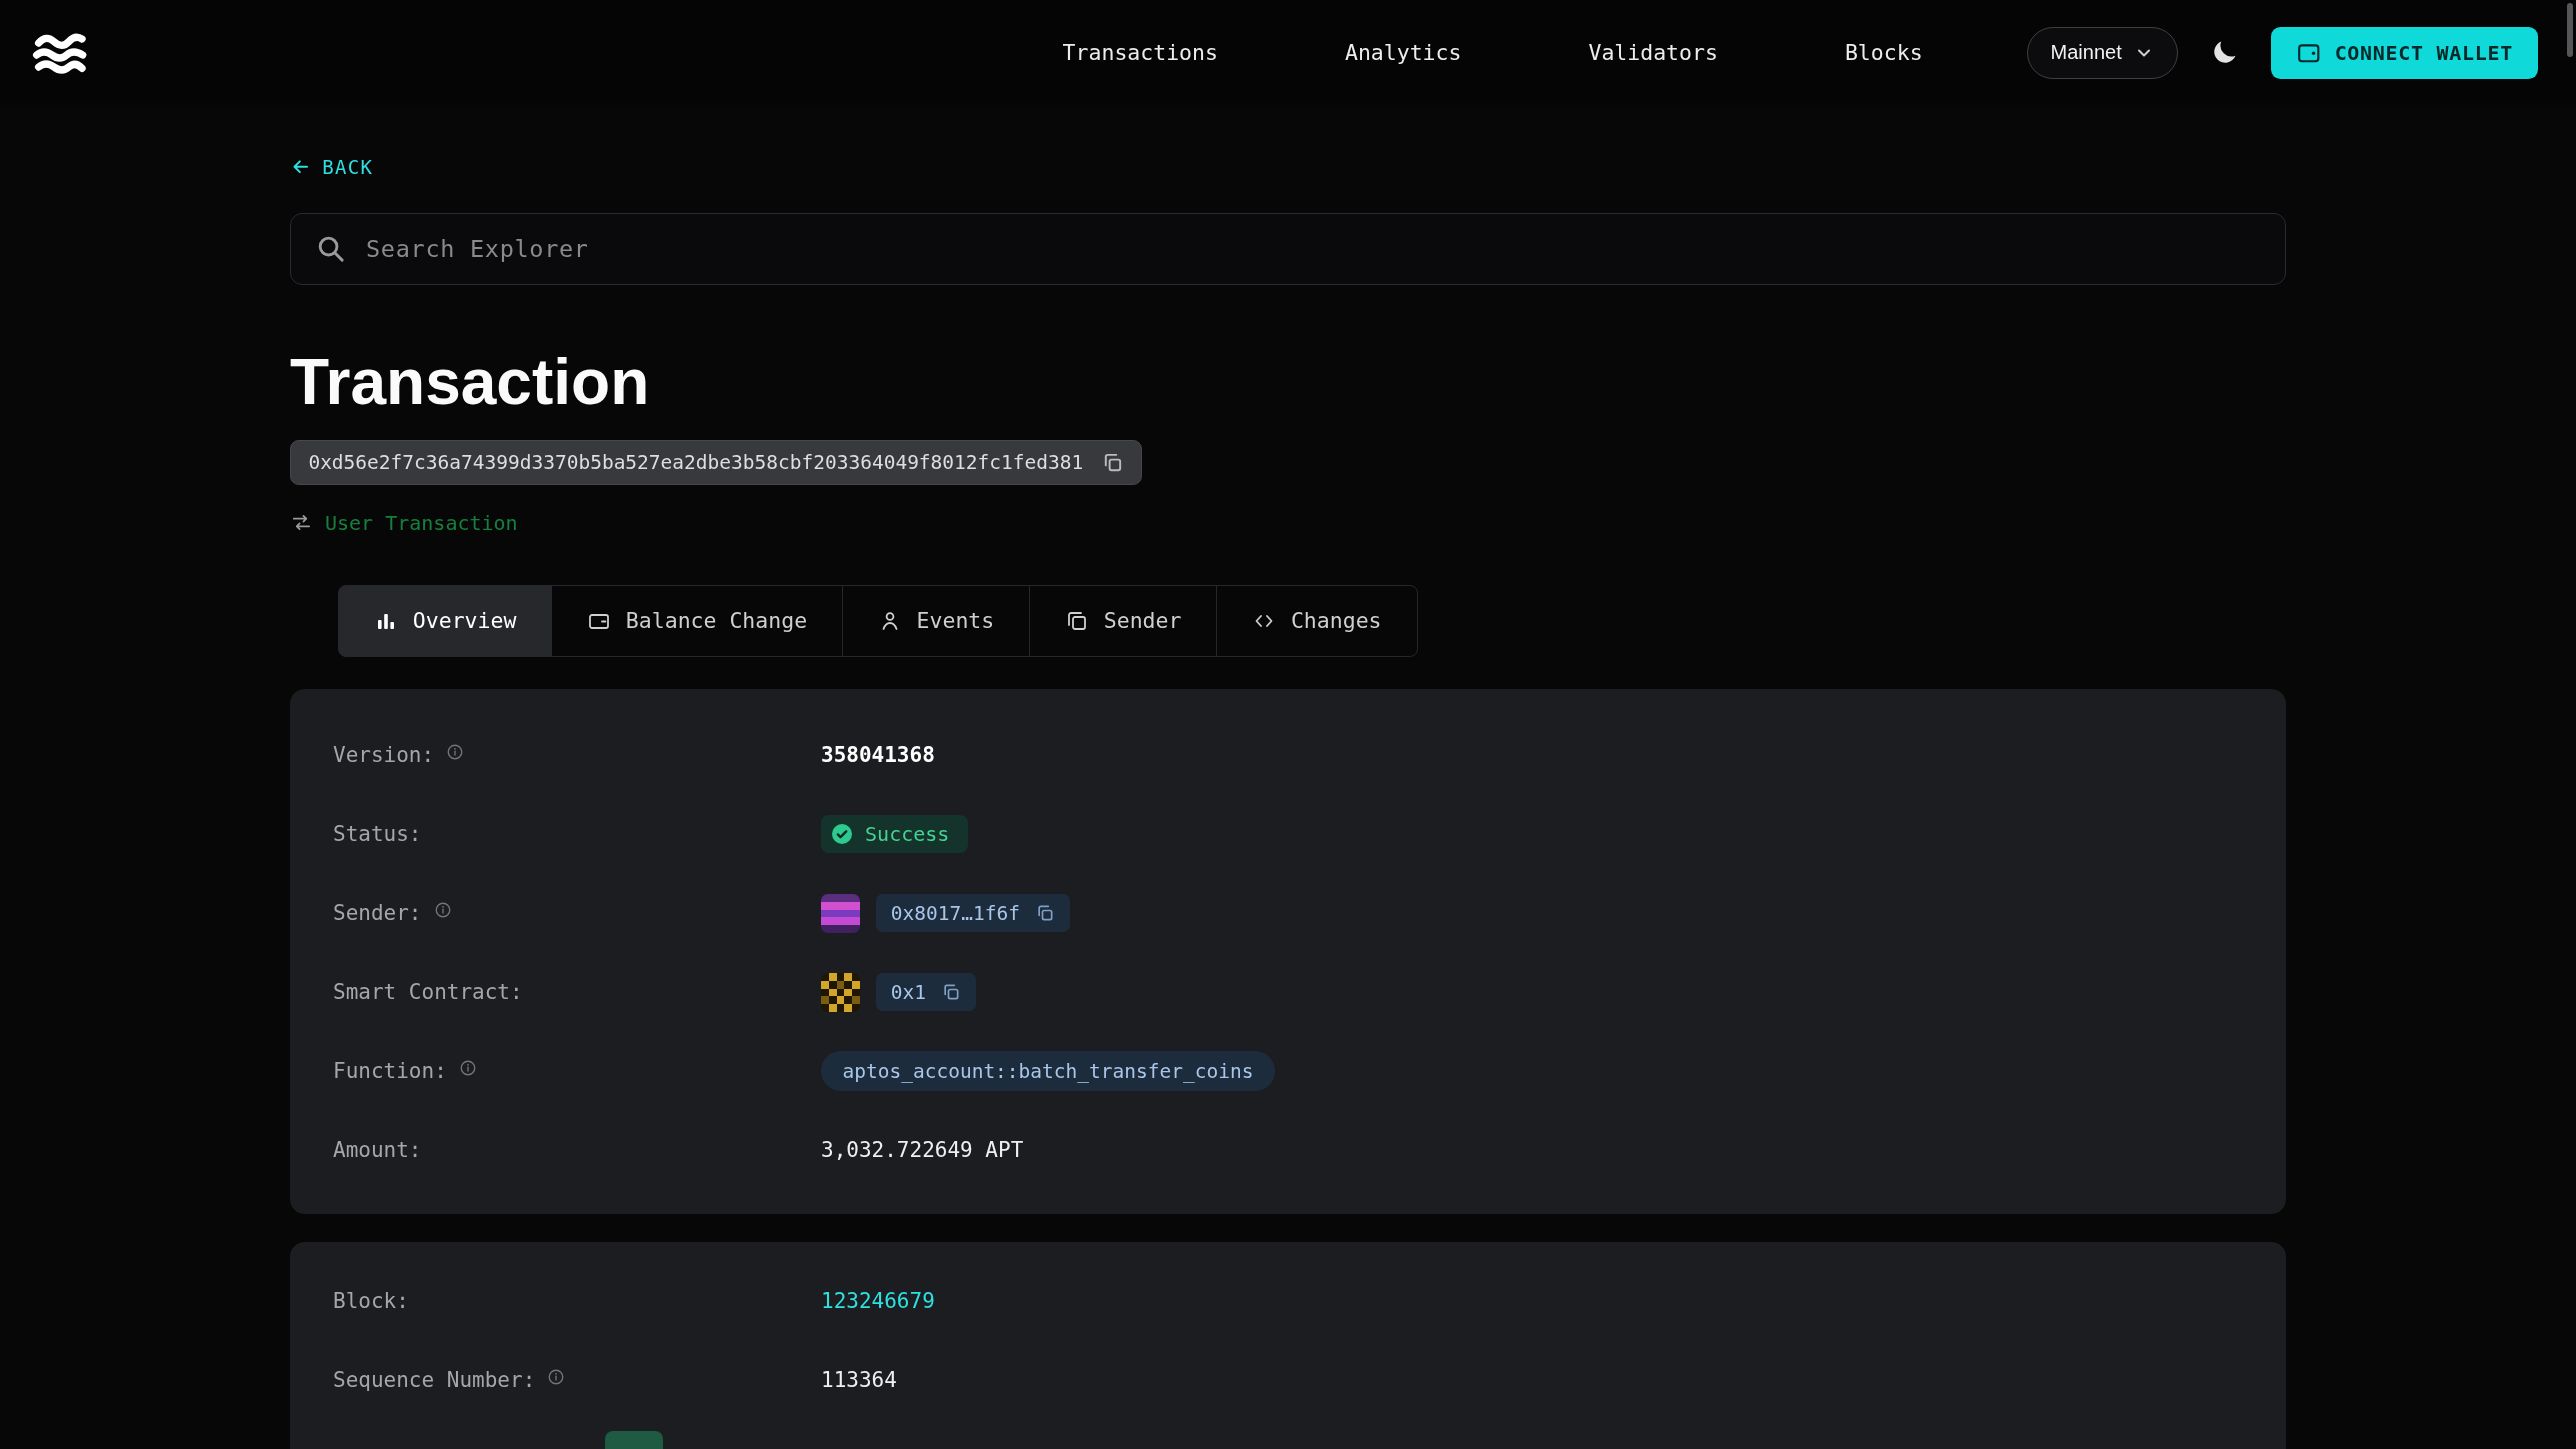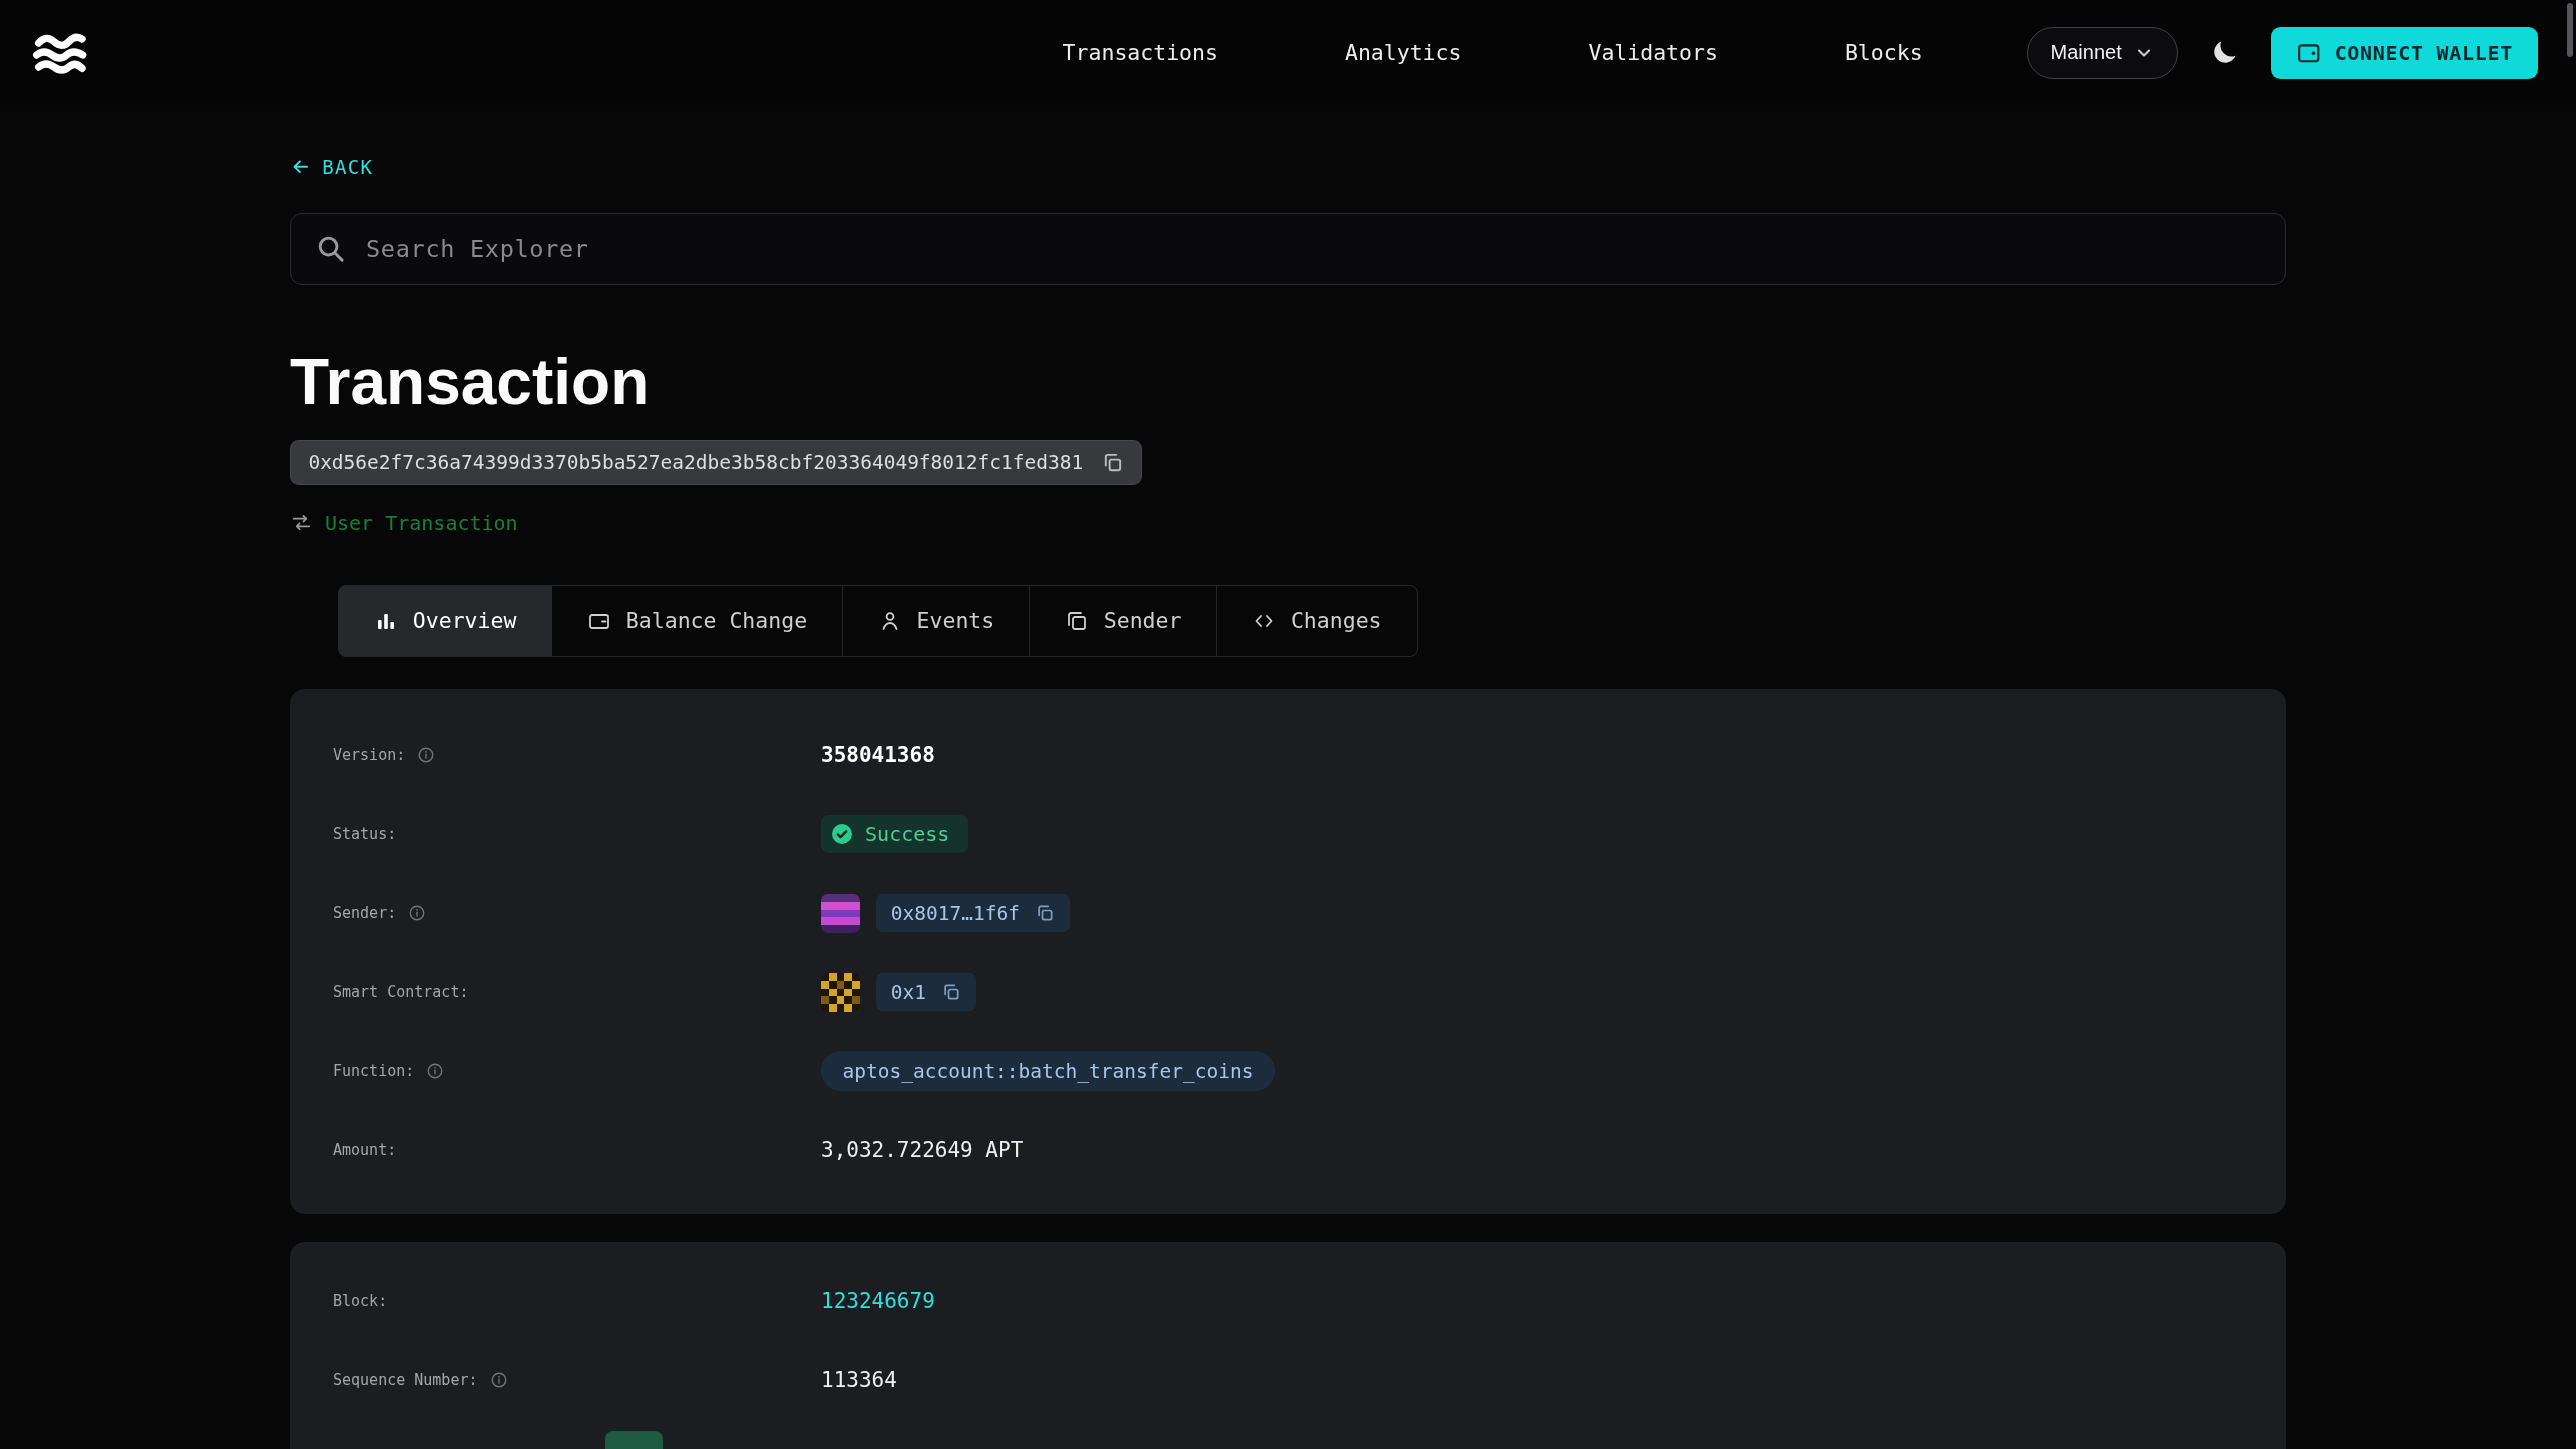--- a/index.html
+++ b/index.html
@@ -121,21 +121,21 @@
     margin-top: 32px;
     background: var(--card-bg, #1c1d20);
     border-radius: 14.8px;
     padding: 27px 0 24px;
   }
   .card.details { margin-top: 28px; padding: 20px 0 0; min-height: 282px; position: relative; }
   .row { min-height: 79px; display: flex; align-items: center; padding-left: 43px; }
   .row-label {
     width: 488px; flex: none;
     display: flex; align-items: flex-start; gap: 12px;
-    font-size: 15px; color: #a6a6a6;
+    font-size: 21px; color: #a6a6a6;
   }
   .row-value { display: flex; align-items: center; gap: 16px; }
 
   .v-version { font-size: 21px; font-weight: 700; color: #ffffff; }
   .v-amount, .v-sequence { font-size: 21px; color: #efefef; }
   .v-block { font-size: 21px; color: var(--link, #2ee0e0); cursor: pointer; }
 
   .badge-success {
     display: inline-flex; align-items: center; gap: 10.7px;
     background: var(--success-bg, #13332b);

